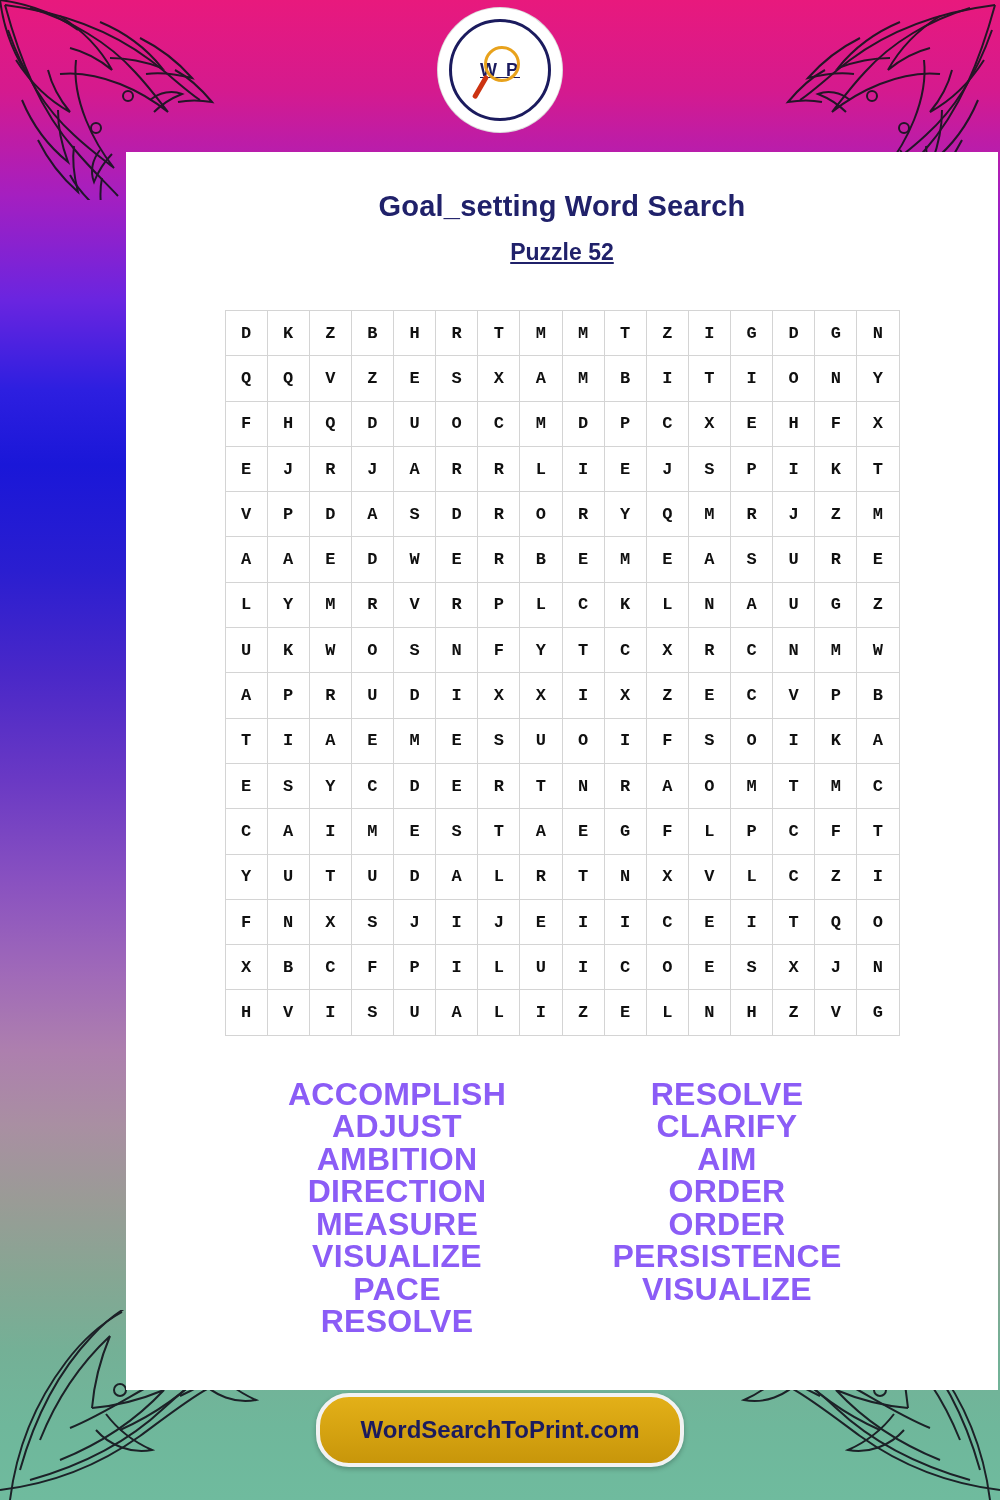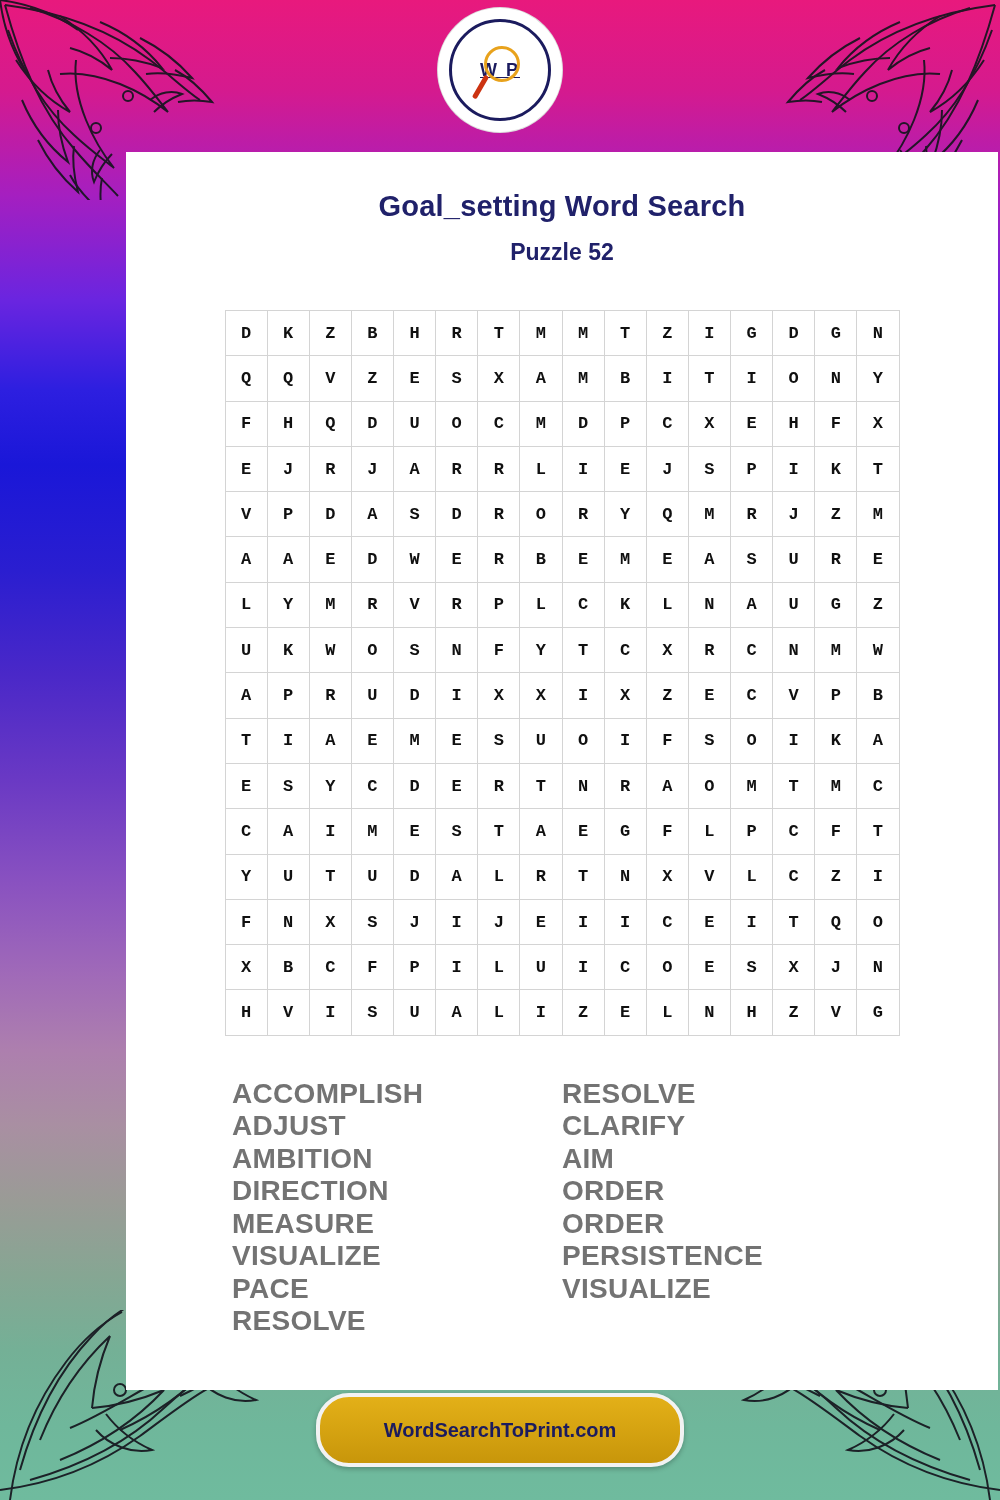--- a/index.html
+++ b/index.html
@@ -123,20 +123,21 @@
     font-weight: bold;
     margin-top: 38px;
     letter-spacing: 0.2px;
   }
   .subtitle {
     text-align: center;
     color: #20216a;
     font-size: 23px;
     font-weight: bold;
     margin-top: 16px;
+    text-decoration: underline;
   }
 
   .grid-wrap {
     margin: 44px auto 0 auto;
     width: 675px;
   }
   table.grid {
     border-collapse: collapse;
     width: 675px;
     table-layout: fixed;
@@ -153,22 +154,23 @@
   }
 
   .words {
     margin: 42px auto 0 auto;
     width: 660px;
     display: flex;
     justify-content: space-between;
   }
   .wordcol {
     width: 330px;
-    color: #737373;
-    font-size: 28px;
+    text-align: center;
+    color: #8b5cf6;
+    font-size: 32px;
     font-weight: bold;
     line-height: 32.5px;
     letter-spacing: 0.3px;
   }
   .wordcol div { white-space: nowrap; }
 
   .footer-btn {
     position: absolute;
     left: 50%;
     transform: translateX(-50%);
@@ -179,21 +181,21 @@
     background: linear-gradient(180deg, #e3b018 0%, #c8960a 100%);
     border: 4px solid #f2f2f2;
     display: flex;
     align-items: center;
     justify-content: center;
     z-index: 8;
     box-shadow: 0 2px 5px rgba(0,0,0,0.25);
   }
   .footer-btn span {
     color: #1b1b5e;
-    font-size: 20px;
+    font-size: 24px;
     font-weight: bold;
   }
 </style>
 </head>
 <body>
 
 <div class="page">
 
   <svg class="orn tl" viewBox="0 0 230 200">
     <g fill="none" stroke="#15151e" stroke-width="2">

